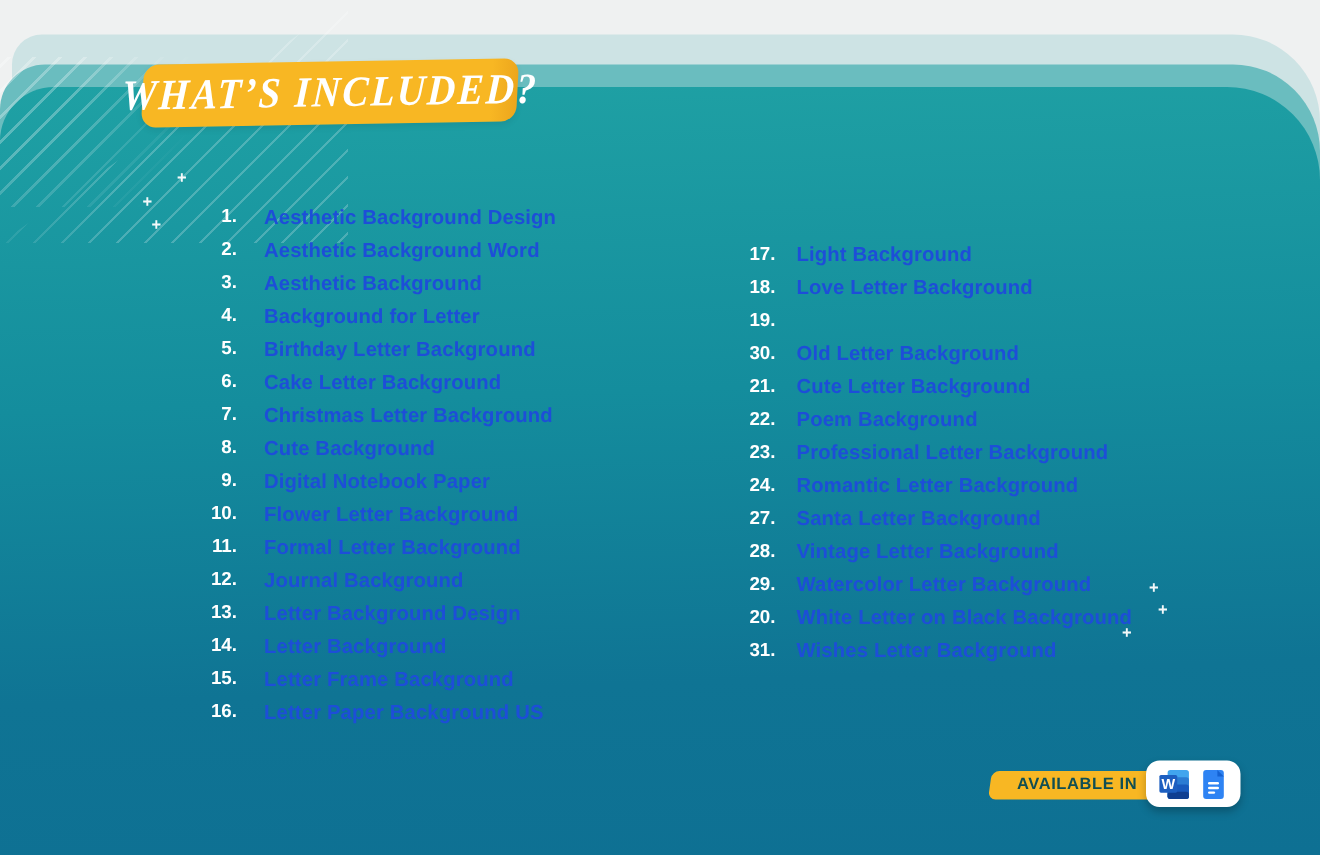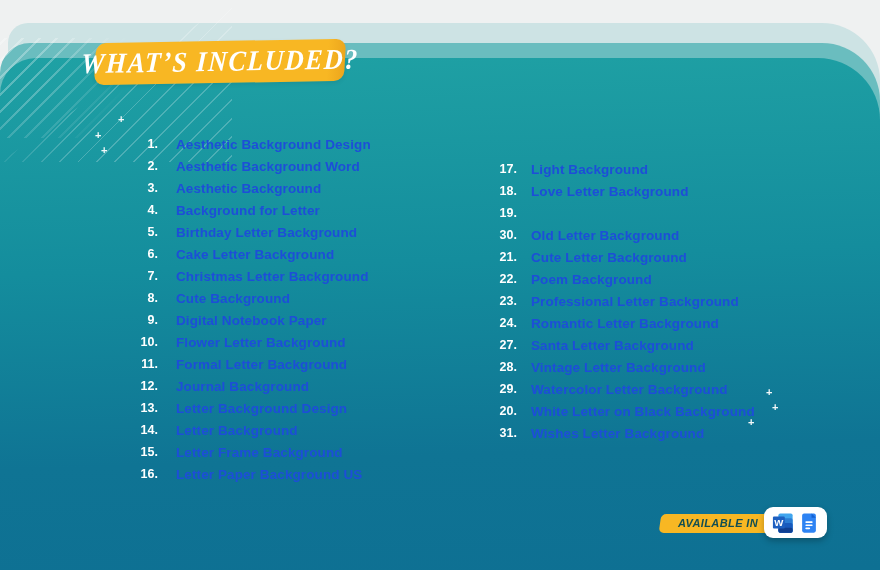--- a/index.html
+++ b/index.html
@@ -80,21 +80,21 @@
     opacity:0.95;z-index:4;line-height:1;
   }
   
   .avail-group{position:absolute;left:655px;top:503px;z-index:5;}
   .avail-pill{
     position:absolute;left:5px;top:11px;width:112px;height:19px;
     background:#f8b723;border-radius:5px;transform:skewX(-8deg);
   }
   .avail-label{
     position:absolute;left:23px;top:11px;height:19px;line-height:19px;
-    font-size:11px;font-weight:bold;font-style:italic;
+    font-size:11px;font-weight:bold;
     color:#114e53;letter-spacing:0.4px;white-space:nowrap;
   }
   .apps-box{
     position:absolute;left:109px;top:4px;width:63px;height:31px;
     background:#ffffff;border-radius:9px;
     display:flex;align-items:center;justify-content:center;gap:4px;
     box-shadow:0 3px 6px rgba(0,0,0,0.25);
   }
   .app-icon{width:22px;height:22px;display:block;}
 </style>

